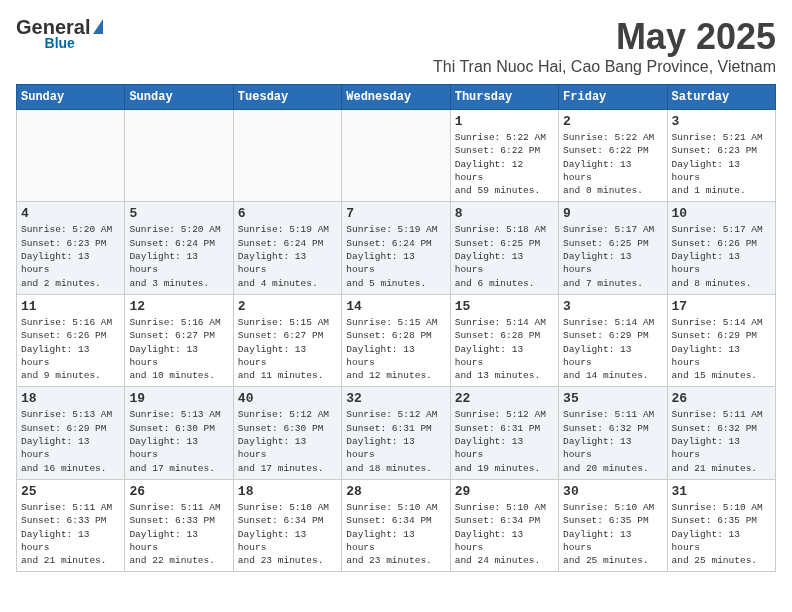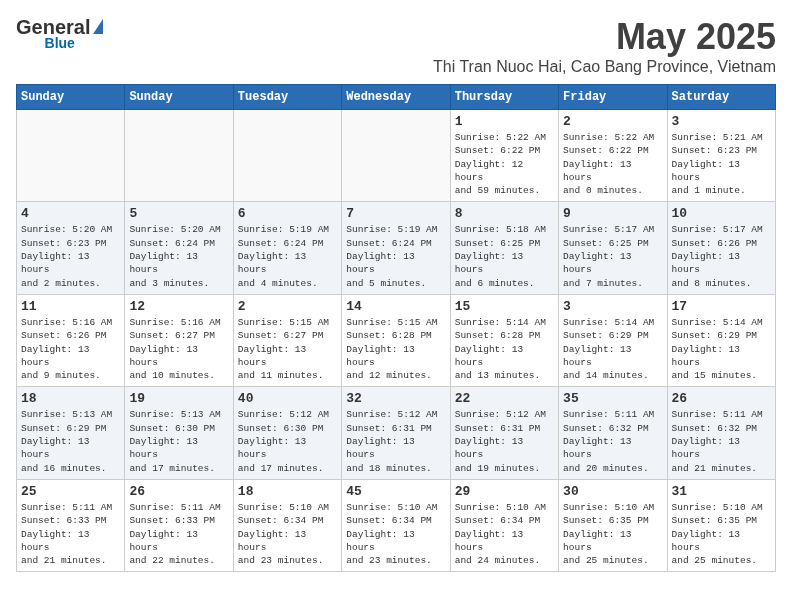--- a/index.html
+++ b/index.html
@@ -303,21 +303,21 @@
 and 22 minutes.</div>
         </td>
         <td>
           <div class="day-number">18</div>
           <div class="day-info" style="white-space: pre-line;">Sunrise: 5:10 AM
 Sunset: 6:34 PM
 Daylight: 13 hours
 and 23 minutes.</div>
         </td>
         <td>
-          <div class="day-number">45</div>
+          <div class="day-number">28</div>
           <div class="day-info" style="white-space: pre-line;">Sunrise: 5:10 AM
 Sunset: 6:34 PM
 Daylight: 13 hours
 and 23 minutes.</div>
         </td>
         <td>
           <div class="day-number">29</div>
           <div class="day-info" style="white-space: pre-line;">Sunrise: 5:10 AM
 Sunset: 6:34 PM
 Daylight: 13 hours

